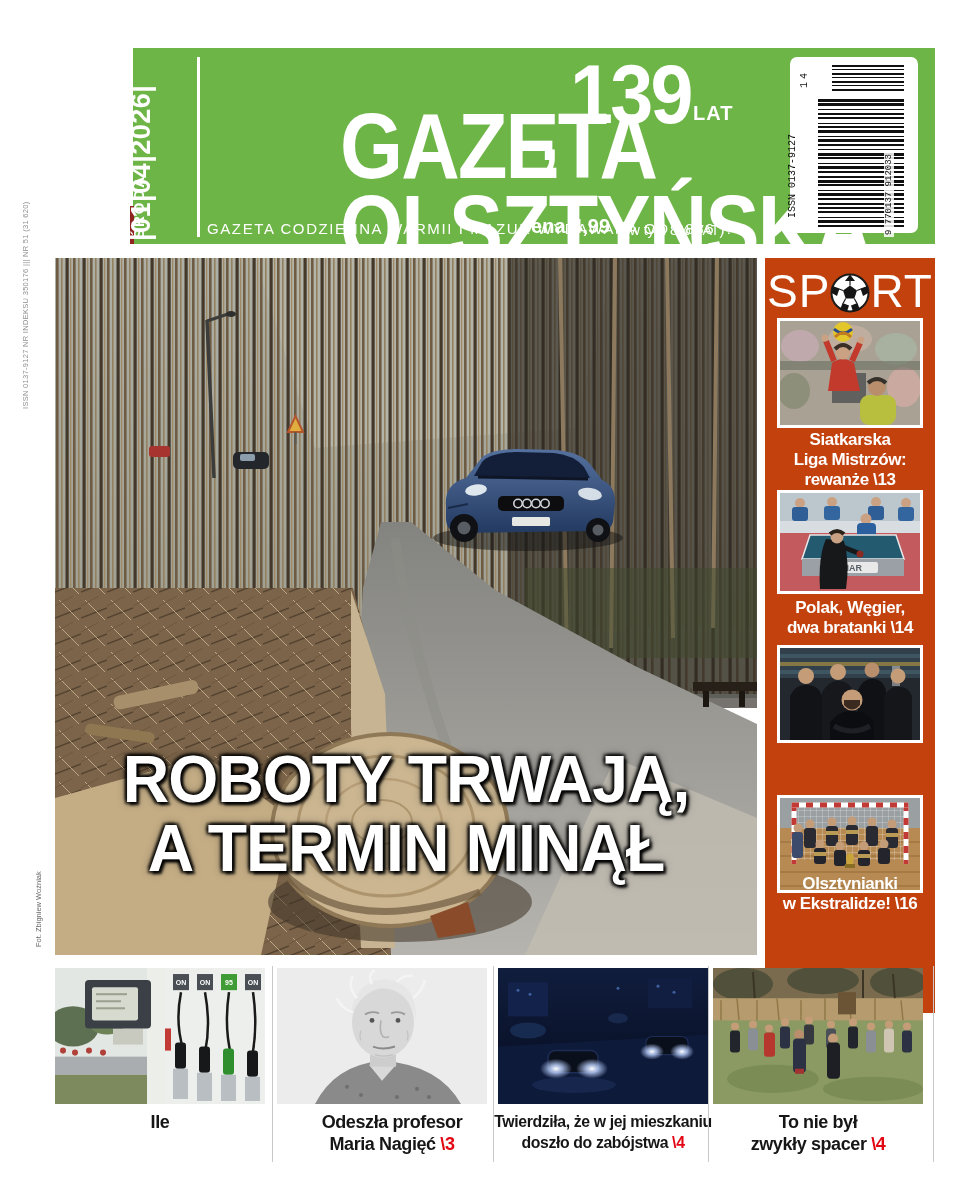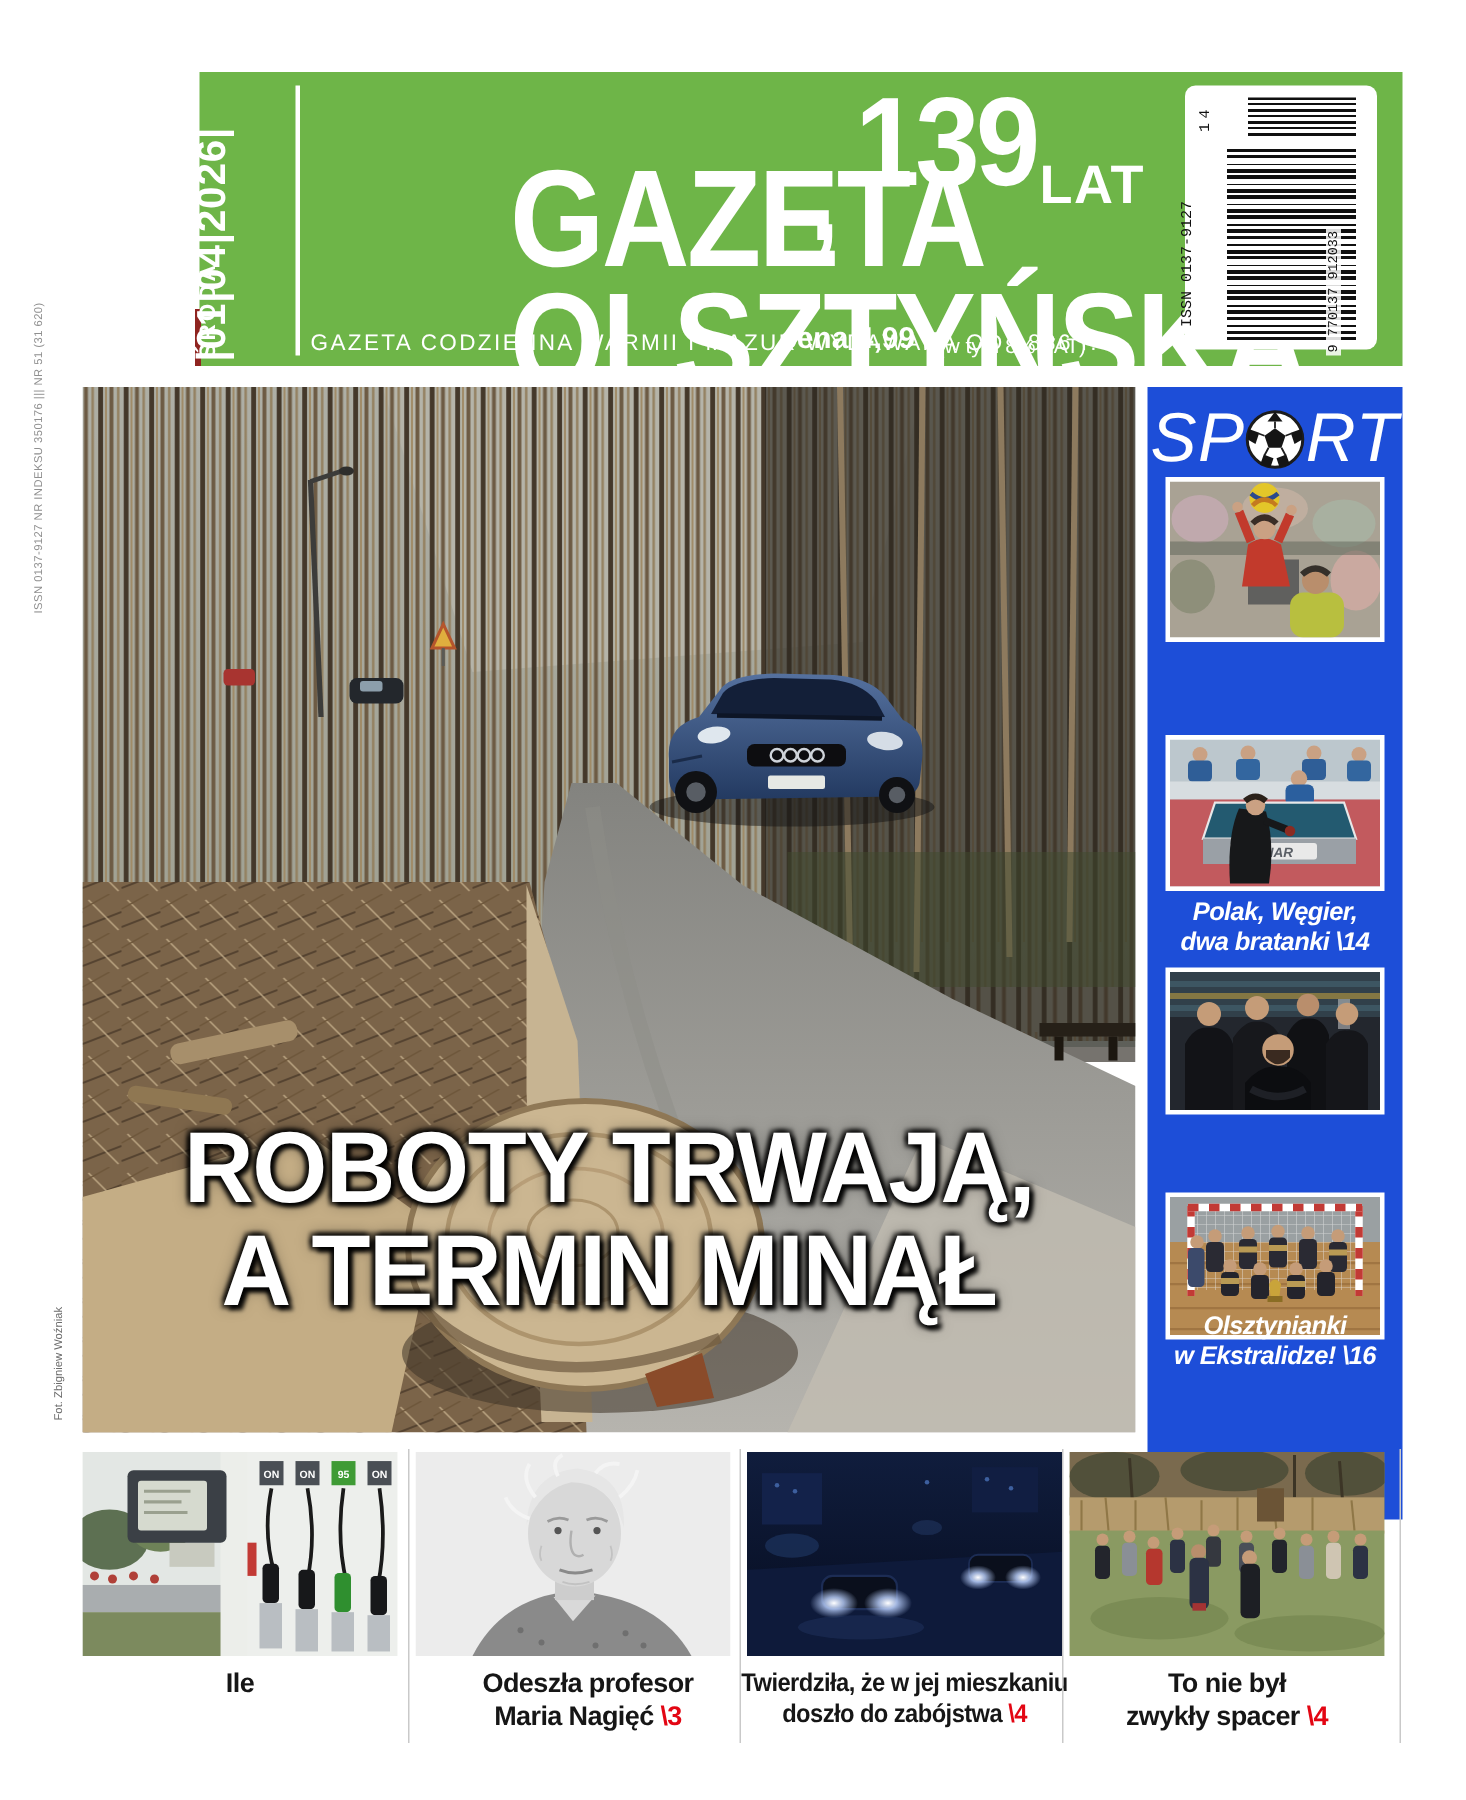--- a/index.html
+++ b/index.html
@@ -14,21 +14,21 @@
   .mh-weekday{left:147px;top:222px;font-size:15px;font-weight:700;color:#fff;letter-spacing:2px;}
   .mh-date{left:157px;top:210px;font-size:27px;font-weight:700;color:#fff;letter-spacing:.5px;}
   #mh-sep{left:197px;top:57px;width:3px;height:180px;background:#fff;}
   .mh-title{left:207px;color:#fff;font-weight:800;letter-spacing:-2px;line-height:1;
             transform:scaleX(.88);transform-origin:left top;white-space:nowrap;}
   #mh-t1{top:52px;font-size:92px;}
   #mh-t2{top:134px;font-size:92px;}
   #mh-comma{left:540px;top:96px;font-size:70px;font-weight:800;color:#fff;}
   #mh-139{left:570px;top:46px;font-size:84px;font-weight:800;color:#fff;letter-spacing:-3px;
           transform:scaleX(.92);transform-origin:left top;}
-  #mh-lat{left:693px;top:102px;font-size:36px;font-weight:800;color:#fff;letter-spacing:1px;}
+  #mh-lat{left:693px;top:102px;font-size:20px;font-weight:800;color:#fff;letter-spacing:1px;}
   #mh-tagline{left:207px;top:220px;font-size:15px;font-weight:400;color:#fff;letter-spacing:1.6px;white-space:nowrap;}
   #mh-price{left:520px;top:215px;font-size:20px;font-weight:700;color:#fff;white-space:nowrap;}
   #mh-price-note{left:625px;top:222px;font-size:14px;color:#fff;white-space:nowrap;}
 
   
   #barcode{left:790px;top:57px;width:128px;height:176px;background:#fff;border-radius:7px;}
   #bc-ed{left:20px;top:20px;font-size:10px;color:#111;letter-spacing:3px;font-family:"Liberation Mono",monospace;}
   #bc-top{left:42px;top:8px;width:72px;height:26px;
      background:repeating-linear-gradient(180deg,#101010 0 2px,#fff 2px 4px,#101010 4px 5px,#fff 5px 8px);}
   #bc-issn{left:8px;top:150px;font-size:10px;color:#111;font-family:"Liberation Mono",monospace;}
@@ -43,21 +43,21 @@
 
   
   #main-photo{left:55px;top:258px;width:702px;height:697px;}
   #headline{left:55px;top:744px;width:702px;text-align:center;color:#fff;font-weight:700;
             font-size:67px;line-height:1.03;letter-spacing:-1px;transform:scaleX(.96);transform-origin:center top;
             text-shadow:3px 3px 3px rgba(0,0,0,.95),-2px -2px 3px rgba(0,0,0,.7),
                         2px -2px 3px rgba(0,0,0,.7),-2px 2px 3px rgba(0,0,0,.8),0 0 10px rgba(0,0,0,.55);
             white-space:nowrap;}
 
   
-  #sport{left:765px;top:258px;width:170px;height:755px;background:#1d4ed8;font-style:italic;}
+  #sport{left:765px;top:258px;width:170px;height:755px;background:#c2410c;}
   #sport-title{left:0;top:6px;width:170px;text-align:center;color:#fff;font-size:46px;
                font-weight:400;letter-spacing:1px;}
   #sport-title svg{vertical-align:-6px;}
   .sp-photo{left:12px;width:146px;background:#fff;padding:3px;box-sizing:border-box;}
   .sp-photo svg{display:block;width:100%;height:100%;}
   .sp-cap{left:2px;width:166px;text-align:center;color:#fff;font-weight:700;font-size:17px;
           line-height:1.18;letter-spacing:-.4px;}
 
   
   .bt-photo{top:968px;width:210px;height:136px;}
@@ -245,20 +245,25 @@
           <circle cx="81" cy="19" r="3.5" fill="#caa183"></circle>
         <circle cx="63" cy="31" r="7.5" fill="#caa183"></circle>
         <path d="M55,28 Q63,20 71,28" stroke="#3a2d26" stroke-width="4" fill="none"></path>
         <rect x="80" y="74" width="36" height="30" rx="9" fill="#b8bf3f"></rect>
         <circle cx="97" cy="66" r="9" fill="#b98e6c"></circle>
         <path d="M88,62 Q97,54 106,62" stroke="#35302a" stroke-width="4" fill="none"></path>
         <circle cx="63" cy="11" r="10" fill="#e3c629"></circle>
         <path d="M54,8 Q63,16 72,8" stroke="#2b4a8c" stroke-width="3" fill="none"></path>
         <path d="M55,16 Q63,8 71,16" stroke="#c47a1f" stroke-width="3" fill="none"></path>
       </svg>
+    </div>
+    <div class="abs sp-cap" style="top:172px;">
+      <div>Siatkarska</div>
+      <div>Liga Mistrzów:</div>
+      <div><span>rewanże</span> <span>\13</span></div>
     </div>
 
     <div class="abs sp-photo" style="top:232px;height:104px;">
       <svg viewBox="0 0 140 98" preserveAspectRatio="none">
         <rect width="140" height="98" fill="#bcc7cd"></rect>
         <g>
           <circle cx="20" cy="10" r="5" fill="#caa183"></circle>
             <rect x="12" y="14" width="16" height="14" rx="3" fill="#2f5e97"></rect>
           <circle cx="52" cy="9" r="5" fill="#caa183"></circle>
             <rect x="44" y="13" width="16" height="14" rx="3" fill="#33669f"></rect>

